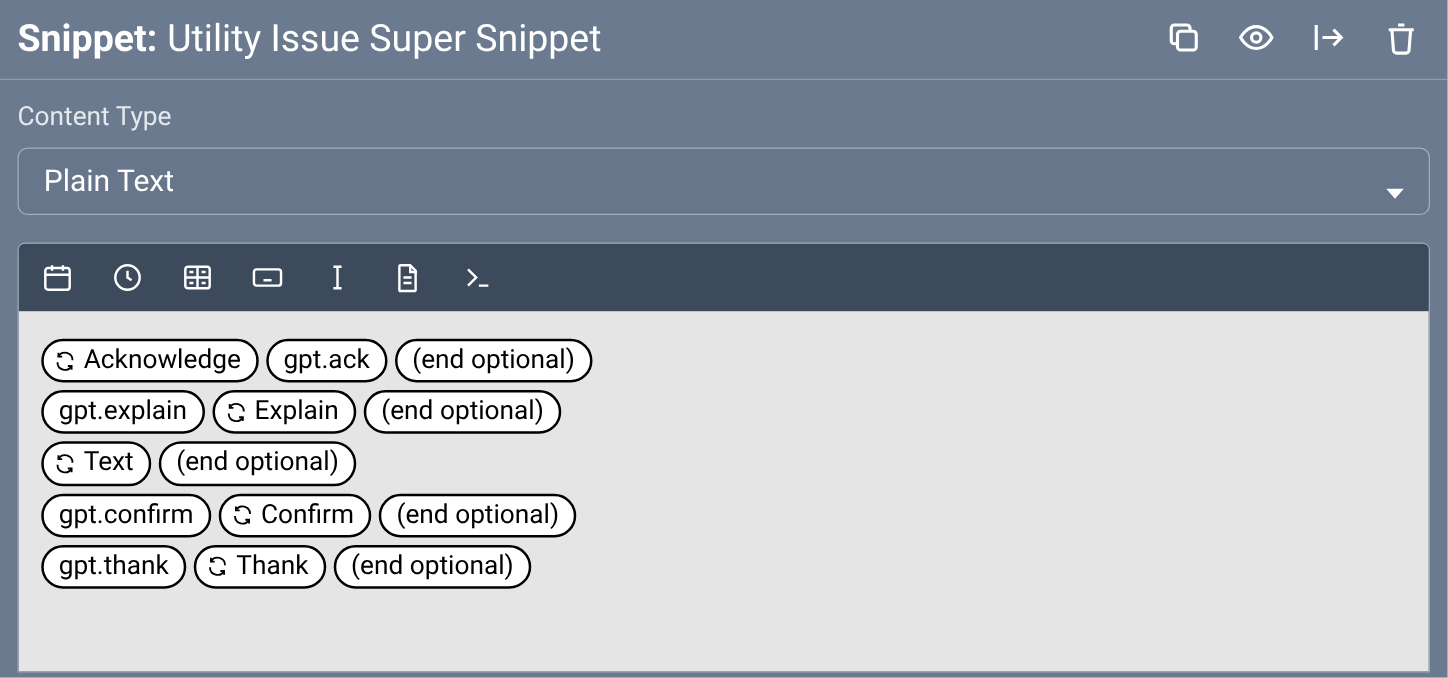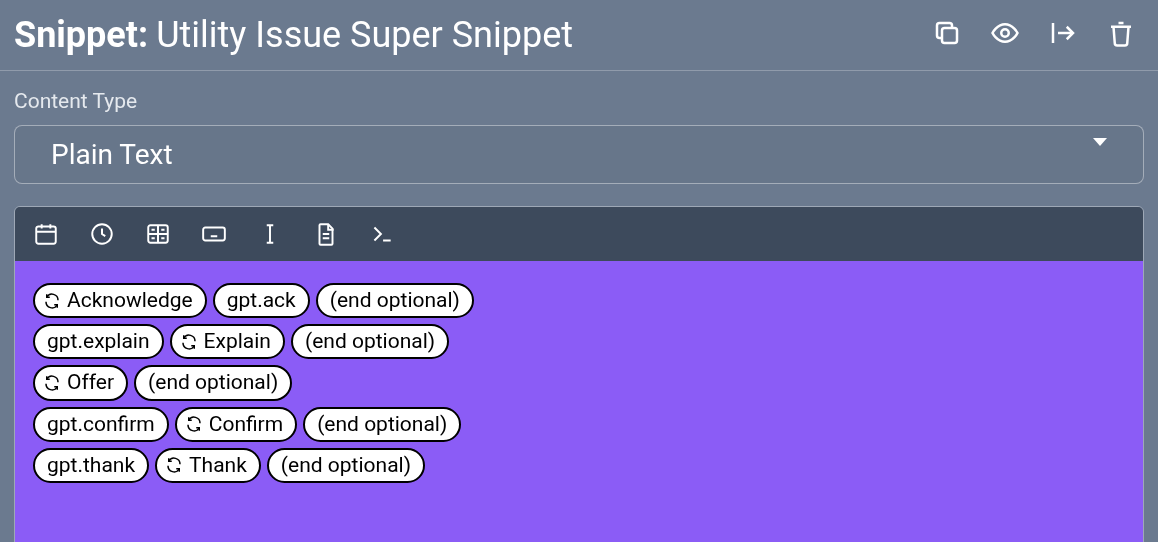--- a/index.html
+++ b/index.html
@@ -14,21 +14,21 @@
     display: flex;
     align-items: center;
     justify-content: space-between;
     padding: 14px 22px 14px 14px;
     border-bottom: 1px solid rgba(255,255,255,0.25);
   }
   .title-wrap {
     display: flex;
     align-items: baseline;
     gap: 8px;
-    font-size: 36px;
+    font-size: 30px;
     color: #fff;
   }
   .title-prefix { font-weight: 700; }
   .title-name { font-weight: 400; color: #ffffff; }
   .header-actions {
     display: flex;
     align-items: center;
     gap: 28px;
     color: #fff;
   }
@@ -37,28 +37,28 @@
     padding: 18px 14px 0 14px;
   }
   .section-label {
     color: #e5e9ee;
     font-size: 21px;
     font-weight: 400;
     margin-bottom: 12px;
   }
   .select {
     display: flex;
-    align-items: flex-start;
+    align-items: flex-end;
     justify-content: space-between;
     width: 100%;
     border: 1px solid rgba(255,255,255,0.4);
     border-radius: 8px;
-    padding: 12px 36px;
+    padding: 12px 20px;
     color: #fff;
-    font-size: 28px;
+    font-size: 24px;
     background: rgba(0,0,0,0.03);
     cursor: pointer;
   }
   .select .caret {
     width: 0; height: 0;
     border-left: 7px solid transparent;
     border-right: 7px solid transparent;
     border-top: 8px solid #fff;
   }
   .editor-wrap {
@@ -70,21 +70,21 @@
   .toolbar {
     background: #3d4a5c;
     display: flex;
     align-items: center;
     gap: 30px;
     padding: 14px 18px;
   }
   .toolbar svg { width: 26px; height: 26px; stroke: #fff; fill: none; stroke-width: 1.8; }
   .toolbar .tb-icon { display:flex; align-items:center; justify-content:center; cursor:pointer; }
   .editor {
-    background: #8b5cf6;
+    background: #e5e5e5;
     padding: 22px 18px 60px 18px;
     min-height: 220px;
   }
   .row {
     display: flex;
     align-items: center;
     gap: 6px;
     margin-bottom: 6px;
     flex-wrap: wrap;
   }
@@ -235,21 +235,21 @@
         </span>
     </div>
     <div class="row">
       <span class="pill">
         <svg viewBox="0 0 24 24">
             <path d="M20 11A8 8 0 0 0 5 7"></path>
             <path d="M4 13a8 8 0 0 0 15 4"></path>
             <path d="M5 3v4h4"></path>
             <path d="M19 21v-4h-4"></path>
           </svg>
-        <span>Offer</span>
+        <span>Text</span>
       </span>
       <span class="pill noicon">
           <span>(end optional)</span>
         </span>
     </div>
     <div class="row">
       <span class="pill noicon">
           <span>gpt.confirm</span>
         </span>
       <span class="pill">

